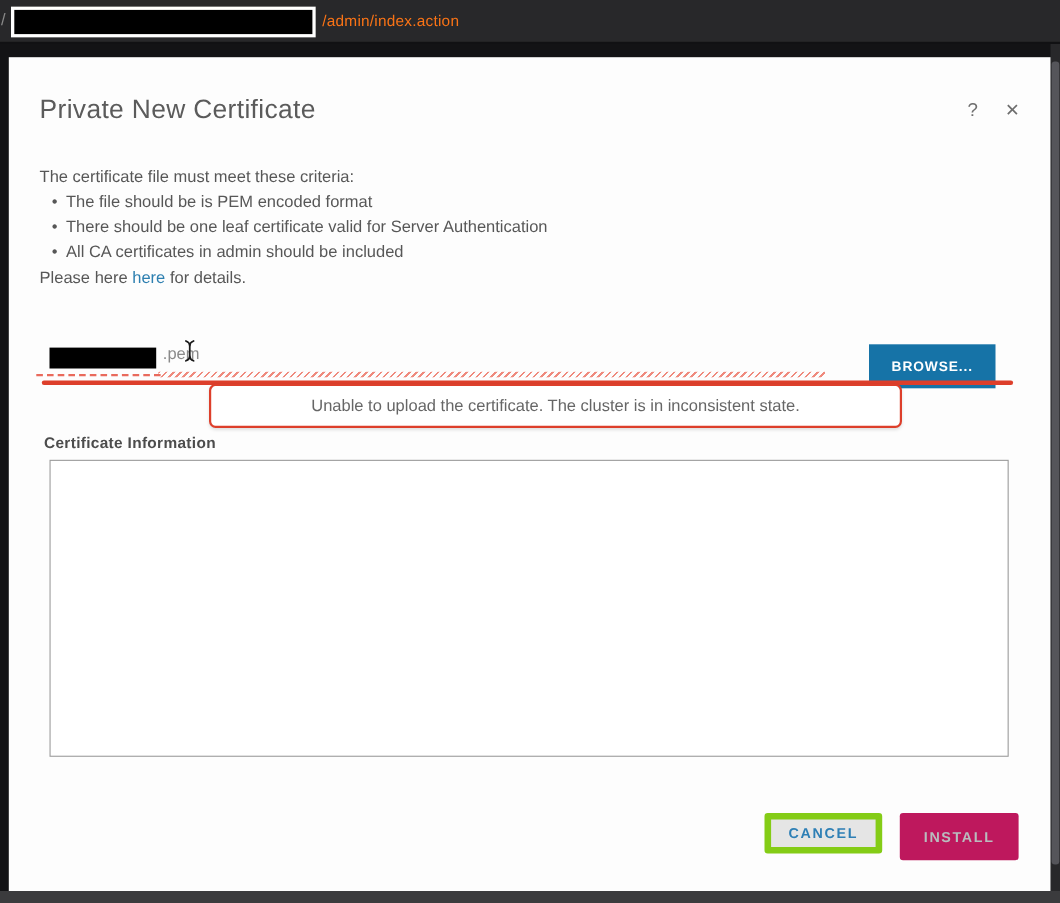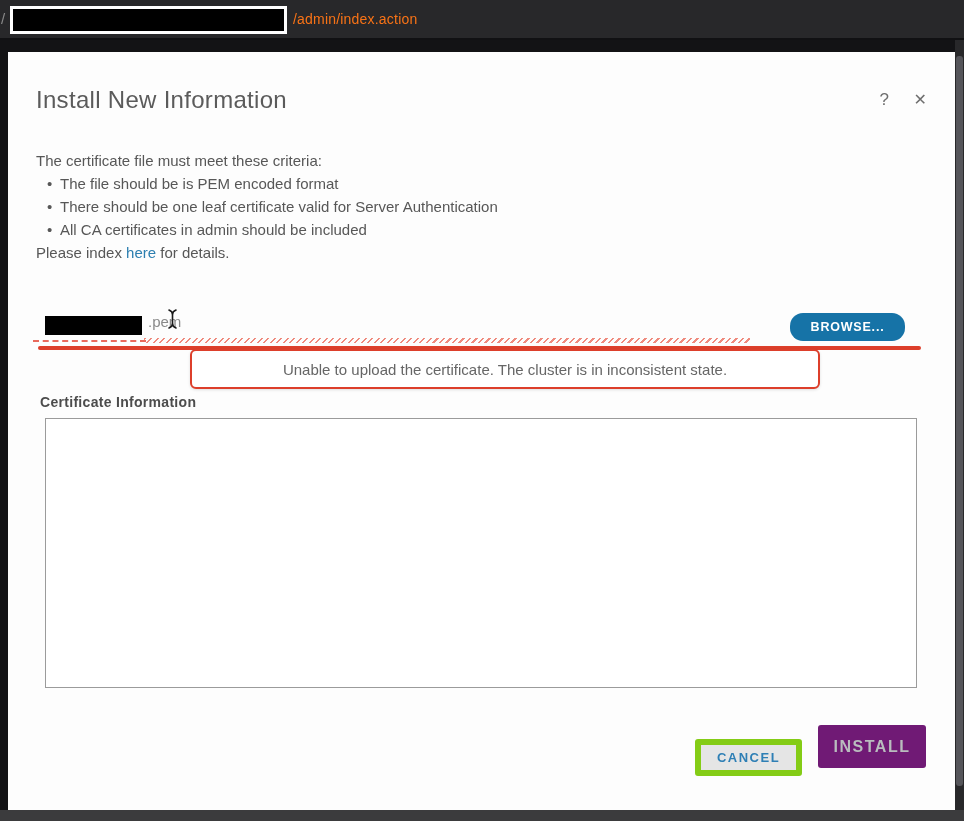--- a/index.html
+++ b/index.html
@@ -73,22 +73,22 @@
   .file-redacted {
     position:absolute; left:37px; top:264px; width:97px; height:19px;
     background:#000;
   }
   .file-value {
     position:absolute; left:140px; top:261px;
     font-size:15px; color:#8a8a8a;
   }
   .ibeam-cursor { position:absolute; left:158px; top:256px; }
   .browse-btn {
-    position:absolute; left:782px; top:261px; width:115px; height:28px;
-    background:#1673a7; color:#fff; border:none; border-radius:13px;
+    position:absolute; left:782px; top:261px; width:115px; height:40px;
+    background:#1673a7; color:#fff; border:none; border-radius:0;
     font-family:"Liberation Sans", sans-serif;
     font-size:12.5px; font-weight:bold; letter-spacing:0.8px; cursor:pointer;
   }
 
   
   .underline-dashed {
     position:absolute; left:25px; top:288px; width:113px; height:0;
     border-top:2px dashed #e96a5c;
   }
   .underline-squiggle {
@@ -118,24 +118,24 @@
   }
 
   
   .cancel-btn {
     position:absolute; left:687px; top:687px; width:107px; height:37px;
     background:#e5e5e5; border:6px solid #84cc16; border-radius:3px;
     color:#2e7fb5; font-family:"Liberation Sans", sans-serif;
     font-size:13px; font-weight:bold; letter-spacing:1.5px; cursor:pointer;
   }
   .install-btn {
-    position:absolute; left:810px; top:673px; width:108px; height:43px;
-    background:#701a75; border:none; border-radius:3px;
+    position:absolute; left:810px; top:687px; width:108px; height:43px;
+    background:#be185d; border:none; border-radius:3px;
     color:#b9bcbe; font-family:"Liberation Sans", sans-serif;
-    font-size:16px; font-weight:bold; letter-spacing:1.5px;
+    font-size:13px; font-weight:bold; letter-spacing:1.5px;
   }
 
   
   .bottom-strip {
     position:absolute; left:0; bottom:0; width:964px; height:11px;
     background:#3b3b3d;
   }
 </style>
 </head>
 <body>
@@ -145,32 +145,32 @@
   <div class="url-redacted"></div>
   <span class="url-path">/admin/index.action</span>
 </div>
 
 <div class="scroll-track">
   <div class="scroll-thumb"></div>
 </div>
 
 <div class="dialog">
 
-  <h1 class="dialog-title">Install New Information</h1>
+  <h1 class="dialog-title">Private New Certificate</h1>
   <span class="help-icon">?</span>
   <span class="close-icon">✕</span>
 
   <div class="criteria">
     <div>The certificate file must meet these criteria:</div>
     <ul>
       <li><span class="bullet">•</span><span>The file should be is PEM encoded format</span></li>
       <li><span class="bullet">•</span><span>There should be one leaf certificate valid for Server Authentication</span></li>
       <li><span class="bullet">•</span><span>All CA certificates in admin should be included</span></li>
     </ul>
-    <div class="details-line"><span>Please index </span><a class="link">here</a><span> for details.</span></div>
+    <div class="details-line"><span>Please here </span><a class="link">here</a><span> for details.</span></div>
   </div>
 
   <div class="file-redacted"></div>
   <span class="file-value">.pem</span>
   <span class="ibeam-cursor">
     <svg width="13" height="22" viewBox="0 0 13 22">
       <g stroke="#1a1a1a" stroke-width="1.6" fill="none" stroke-linecap="round">
         <path d="M3 2 Q6.5 3.5 6.5 6 L6.5 16 Q6.5 18.5 3 20"></path>
         <path d="M10 2 Q6.5 3.5 6.5 6"></path>
         <path d="M10 20 Q6.5 18.5 6.5 16"></path>

